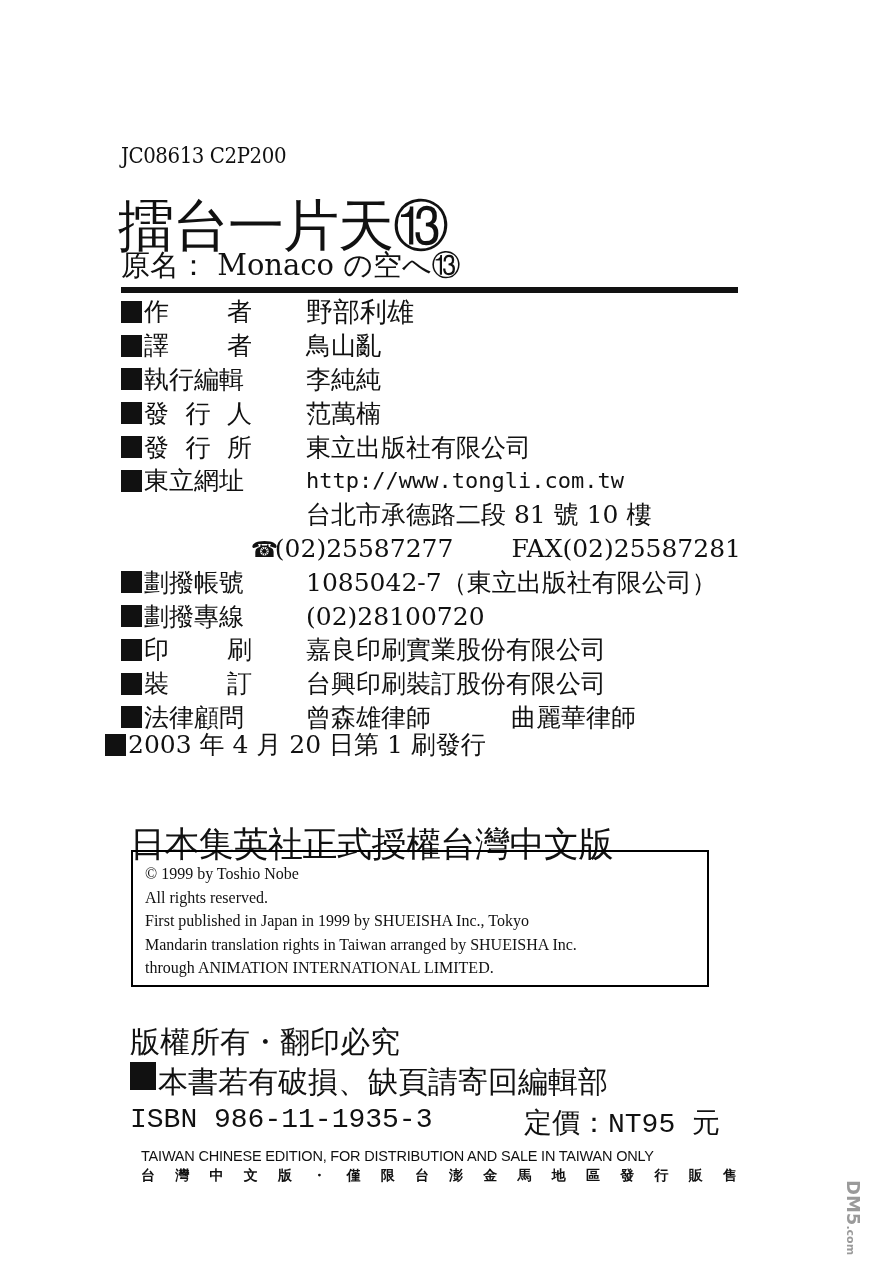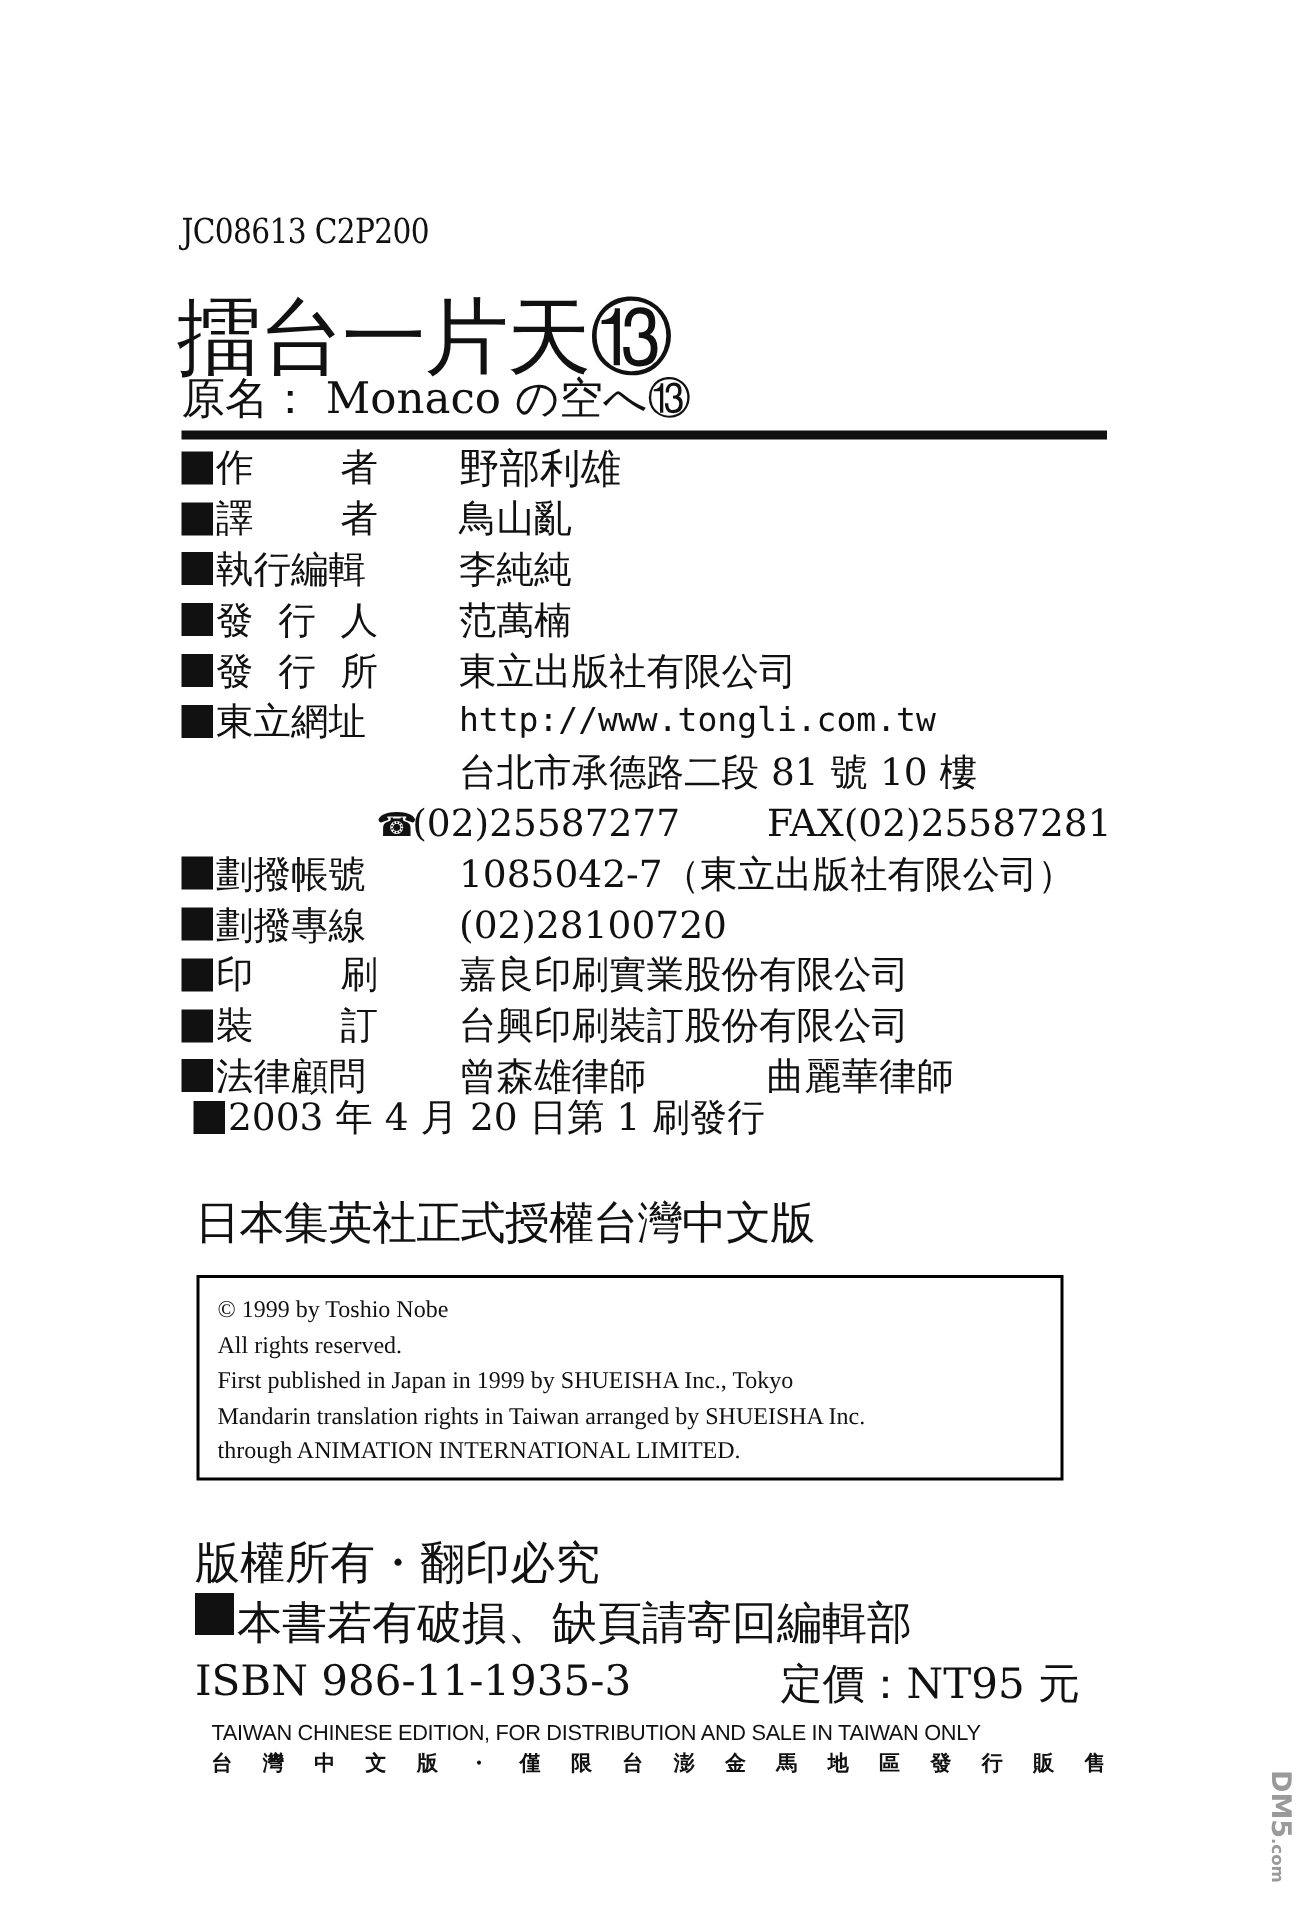--- a/index.html
+++ b/index.html
@@ -15,27 +15,27 @@
     .rule { position: absolute; left: 121px; top: 287px; width: 617px; height: 6px; background: #111; }
     .rows { position: absolute; left: 121px; top: 295px; width: 620px; }
     .row { display: flex; height: 33.8px; align-items: center; font-size: 25px; white-space: nowrap; }
     .lab { width: 185px; display: flex; align-items: center; }
     .sq { display: inline-block; width: 21px; height: 22px; background: #111; margin-right: 2px; }
     .labtxt { display: flex; justify-content: space-between; width: 112px; }
     .val { flex: 1; }
     .phone { display: inline-block; width: 24px; font-size: 22px; }
     .gap { display: inline-block; width: 58px; }
     .gap2 { display: inline-block; width: 80px; }
-    .pubrow { position: absolute; left: 129px; top: 728px; font-size: 25px; display: flex; align-items: center; }
-    .license { position: absolute; left: 130px; top: 795px; font-size: 30px; font-family: Liberation Sans, sans-serif; letter-spacing: -0.5px; font-weight: 300; }
+    .pubrow { position: absolute; left: 105px; top: 728px; font-size: 25px; display: flex; align-items: center; }
+    .license { position: absolute; left: 130px; top: 821px; font-size: 35px; font-family: Liberation Sans, sans-serif; letter-spacing: -0.5px; font-weight: 300; }
     .box { position: absolute; left: 131px; top: 850px; width: 578px; height: 137px; border: 2px solid #000000; box-sizing: border-box; padding: 10px 12px; font-family: "Liberation Serif", serif; font-size: 16px; line-height: 23.5px; }
     .rights { position: absolute; left: 130px; top: 1022px; font-size: 30px; text-align: center; }
     .notice { position: absolute; left: 130px; top: 1062px; font-size: 30px; display: flex; align-items: flex-start; }
     .notice .sq { width: 26px; height: 28px; }
-    .isbn { position: absolute; left: 130px; top: 1104px; width: 590px; font-size: 28px; display: flex; justify-content: space-between; }
+    .isbn { position: absolute; left: 130px; top: 1104px; width: 590px; font-size: 28px; display: flex; justify-content: space-between; font-family: Liberation Mono, monospace; }
     .edition-en { position: absolute; left: 141px; top: 1148px; font-family: "Liberation Sans", sans-serif; font-size: 14.5px; letter-spacing: -0.2px; }
     .edition-zh { position: absolute; left: 141px; top: 1167px; width: 596px; font-family: "DejaVu Sans", sans-serif; font-size: 14px; font-weight: bold; display: flex; justify-content: space-between; }
     .watermark { position: absolute; left: 838px; top: 1180px; width: 30px; height: 100px; }
     .watermark .wm { position: absolute; left: 0; top: 0; transform: rotate(90deg); transform-origin: left top; translate: 26px 0; font-family: "DejaVu Sans", sans-serif; font-weight: bold; color: #9a9a9a; font-size: 18px; white-space: nowrap; }
     .watermark .wm small { font-size: 11px; }
   </style>
 </head>
 <body>
 
 <div class="page">

